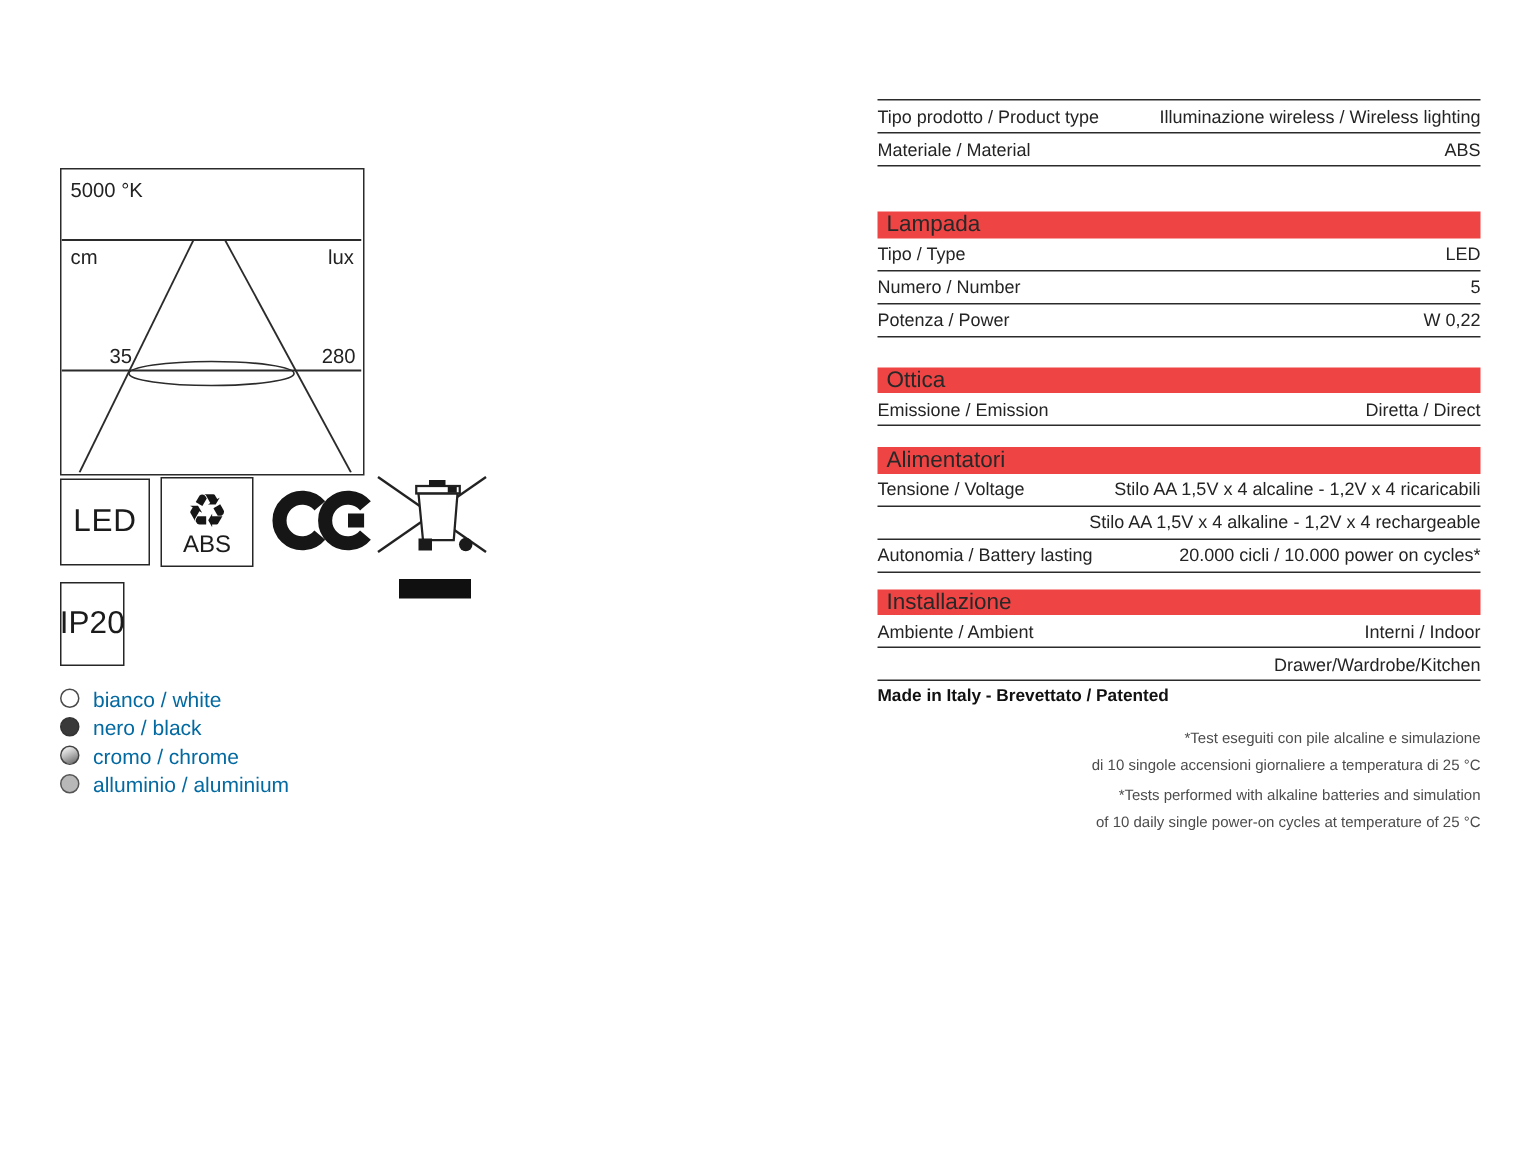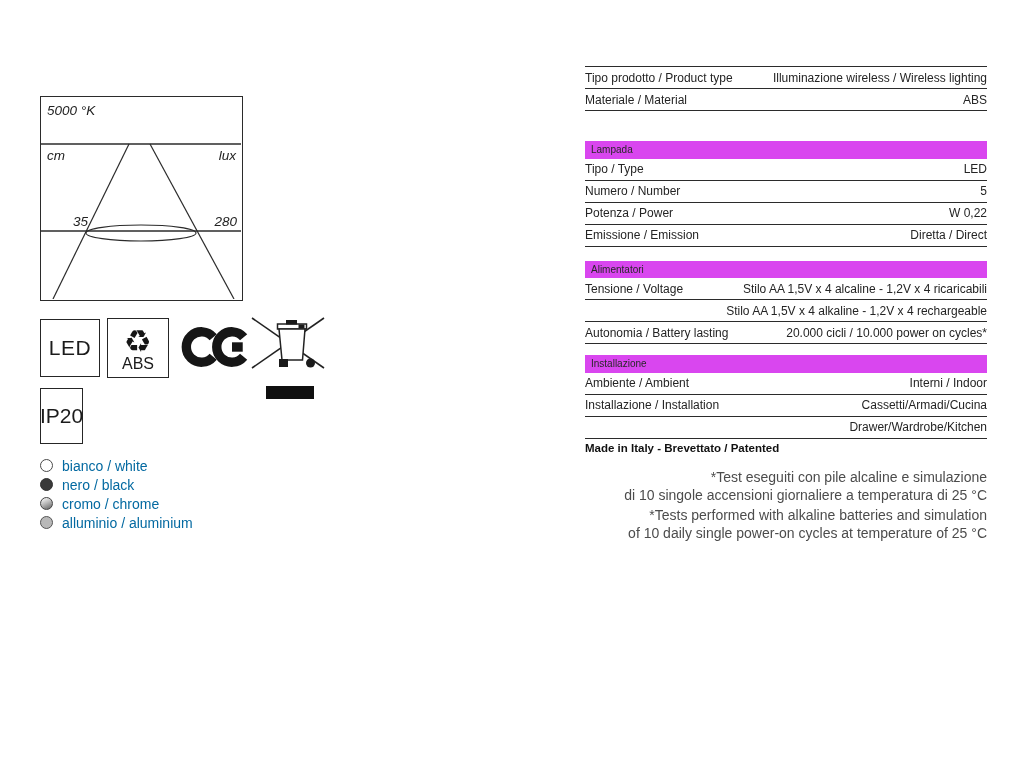--- a/index.html
+++ b/index.html
@@ -1,22 +1,22 @@
 <!DOCTYPE html>
 <html><head>
 <meta charset="utf-8">
 <style>
   * { margin:0; padding:0; box-sizing:border-box; }
   html,body { width:1024px; height:768px; background:#ffffff;
     font-family:"Liberation Sans", sans-serif; color:#2a2a2a; overflow:hidden; }
   .abs { position:absolute; }
 
   
-  #diagram { left:40px; top:96px; width:203px; height:205px;
-    border:1.5px solid #2b2b2b;font-style:italic; }
+  #diagram { left:40px; top:112px; width:203px; height:205px;
+    border:1.5px solid #2b2b2b; }
   #diagram svg { position:absolute; left:0; top:0; }
   .dlabel { position:absolute; font-size:13.5px; color:#222; line-height:15px; }
   .lab-kelvin { left:6px; top:6px; }
   .lab-cm  { left:6px; top:51px; }
   .lab-lux { right:6px; top:51px; }
   .lab-35  { left:5px; top:117px;margin-left:27px; }
   .lab-280 { right:5px; top:117px;margin-left:24px; }
 
   
   .cert-box { border:1.8px solid #262626; display:flex; align-items:center;
@@ -41,28 +41,28 @@
   .finish-label { font-size:14px; color:#0369a1; }
 
   
   #spec { left:585px; top:66px; width:402px; }
   .tgroup-top { border-top:1.4px solid #2b2b2b; }
   .trow { display:flex; align-items:center;
     border-bottom:1.4px solid #2b2b2b; padding:3.5px 0; font-size:12px;
     line-height:14px; color:#242424;gap:24px; }
   .trow .lbl { text-align:left; white-space:nowrap; }
   .trow .val { text-align:right; white-space:nowrap; flex:1; }
-  .sec-bar { background:#d946ef; height:17.5px; display:flex; align-items:center;
-    padding-left:6px; font-size:10px; color:#282828; }
+  .sec-bar { background:#ef4444; height:17.5px; display:flex; align-items:center;
+    padding-left:6px; font-size:15px; color:#282828; }
   .mt-lampada { margin-top:30px; }
   .mt-ottica  { margin-top:20px; }
   .mt-alim    { margin-top:14px; }
   .mt-inst    { margin-top:11px; }
   #made-in { margin-top:2.5px; font-size:11.5px; line-height:14px; font-weight:bold; color:#111; }
-  .footnote { margin-top:13px; text-align:right; font-size:14px; line-height:18px;
+  .footnote { margin-top:13px; text-align:right; font-size:10px; line-height:18px;
     color:#4c4c4c; white-space:pre-line; }
   .footnote + .footnote { margin-top:2px; }
 </style>
 </head>
 <body>
 
 <div id="diagram" class="abs">
   <svg width="200" height="202" viewBox="0 0 200 202">
     <line x1="0" y1="47" x2="200" y2="47" stroke="#2b2b2b" stroke-width="1.4"></line>
     <line x1="0" y1="134" x2="200" y2="134" stroke="#2b2b2b" stroke-width="1.3"></line>
@@ -153,20 +153,21 @@
     <div class="trow">
       <span class="lbl">Numero / Number</span>
       <span class="val">5</span>
     </div>
     <div class="trow">
       <span class="lbl">Potenza / Power</span>
       <span class="val">W 0,22</span>
     </div>
   </div>
 
+  <div class="sec-bar mt-ottica">Ottica</div>
   <div>
     <div class="trow">
       <span class="lbl">Emissione / Emission</span>
       <span class="val">Diretta / Direct</span>
     </div>
   </div>
 
   <div class="sec-bar mt-alim">Alimentatori</div>
   <div>
     <div class="trow">
@@ -181,24 +182,20 @@
       <span class="lbl">Autonomia / Battery lasting</span>
       <span class="val">20.000 cicli / 10.000 power on cycles*</span>
     </div>
   </div>
 
   <div class="sec-bar mt-inst">Installazione</div>
   <div>
     <div class="trow">
       <span class="lbl">Ambiente / Ambient</span>
       <span class="val">Interni / Indoor</span>
-    </div>
-    <div class="trow">
-      <span class="lbl">Installazione / Installation</span>
-      <span class="val">Cassetti/Armadi/Cucina</span>
     </div>
     <div class="trow">
       <span class="lbl"></span>
       <span class="val">Drawer/Wardrobe/Kitchen</span>
     </div>
   </div>
 
   <div id="made-in">Made in Italy - Brevettato / Patented</div>
 
   <div class="footnote">*Test eseguiti con pile alcaline e simulazione

